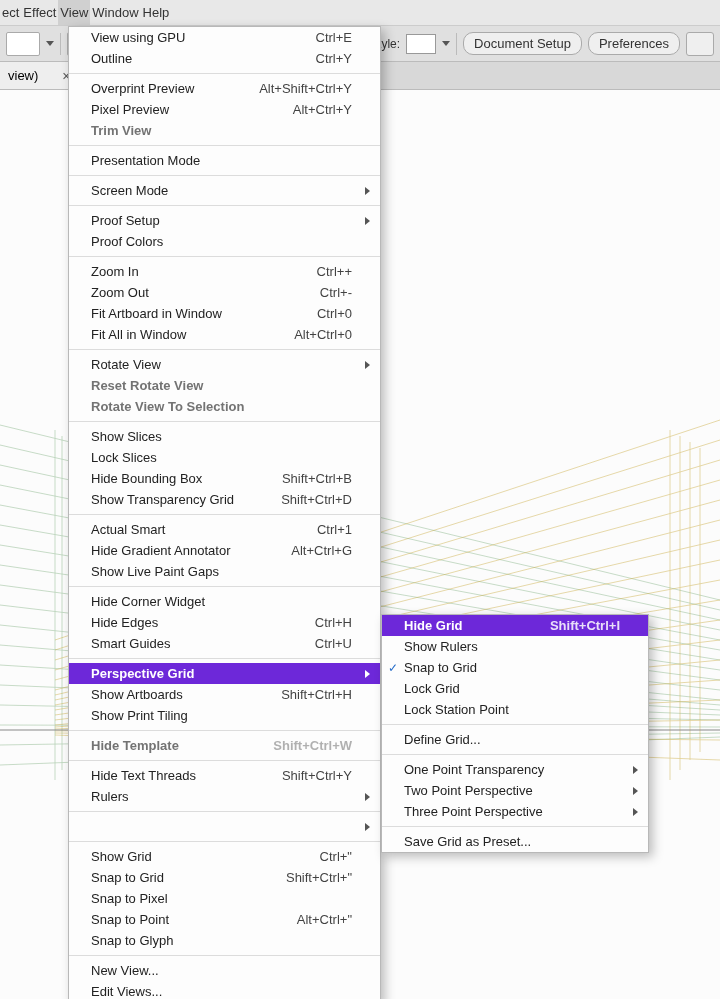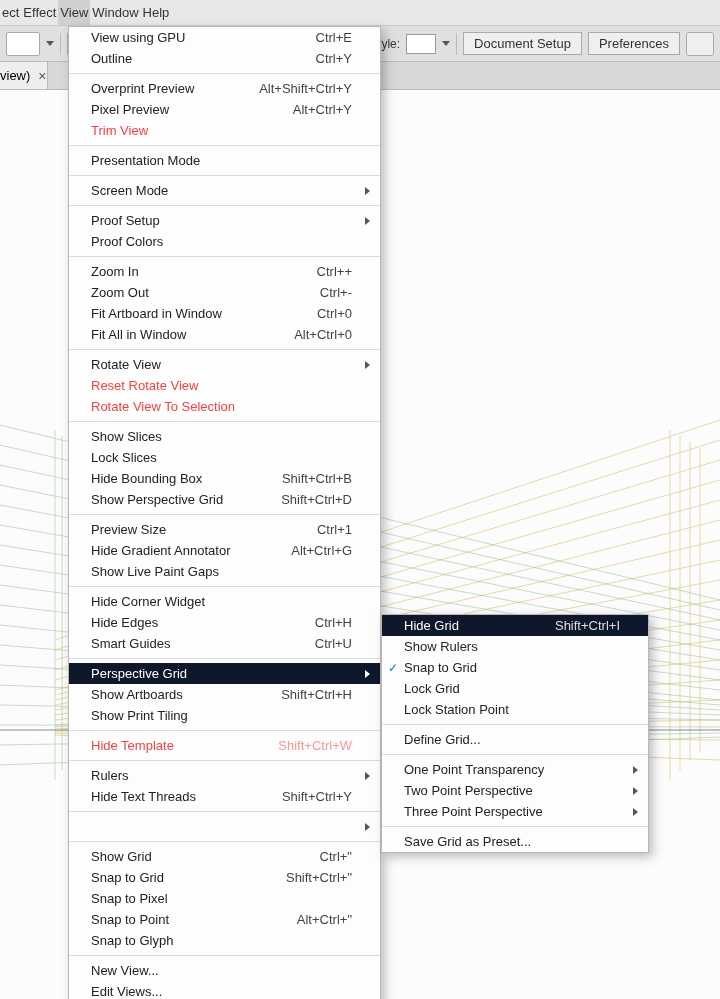--- a/index.html
+++ b/index.html
@@ -10,36 +10,36 @@
     .perspective-lines svg { width: 100%; height: 100%; }
     
     .menubar { position: relative; z-index: 5; display: flex; background: #e8e8e8; border-bottom: 1px solid #ccc; height: 26px; align-items: stretch; }
     .menubar-item { padding: 0 2px; display: flex; align-items: center; color: #333; cursor: default; }
     .menubar-item.active { background: #d0d0d0; text-align: right; }
     
     .toolbar { position: relative; z-index: 4; display: flex; align-items: center; background: #e0e0e0; height: 36px; border-bottom: 1px solid #bbb; padding: 0 6px; gap: 6px; }
     .tool-slot { width: 34px; height: 24px; background: #fff; border: 1px solid #aaa; border-radius: 2px; }
     .tool-label { color: #333; font-size: 12px; }
     .tool-swatch { width: 30px; height: 20px; background: #fff; border: 1px solid #999; }
-    .btn { padding: 3px 10px; background: #efefef; border: 1px solid #aaa; border-radius: 0; font-size: 12px; color: #333; cursor: default; }
+    .btn { padding: 3px 10px; background: #efefef; border: 1px solid #aaa; border-radius: 10px; font-size: 12px; color: #333; cursor: default; }
     .btn-icon { width: 28px; height: 24px; background: #efefef; border: 1px solid #aaa; border-radius: 3px; }
     .divider { width: 1px; height: 22px; background: #bbb; }
     .chev { width: 0; height: 0; border-left: 4px solid transparent; border-right: 4px solid transparent; border-top: 5px solid #555; display: inline-block; }
     
     .tabbar { position: relative; z-index: 4; display: flex; background: #d8d8d8; height: 28px; border-bottom: 1px solid #bbb; }
-    .tab { display: flex; align-items: center; padding: 0 0; background: #eee; border-right: 1px solid #bbb; gap: 8px; height: 100%; }
+    .tab { display: flex; align-items: center; padding: 0 8px; background: #eee; border-right: 1px solid #bbb; gap: 24px; height: 100%; }
     .tab-close { font-size: 14px; color: #555; }
     
     .dropdown { position: absolute; background: #fdfdfd; border: 1px solid #b8b8b8; box-shadow: 4px 4px 10px rgba(0,0,0,.25); z-index: 10; }
     .main-menu { left: 68px; top: 26px; width: 313px; }
     .sub-menu { left: 381px; top: 614px; width: 268px; }
     
     .menu-row { display: flex; align-items: center; height: 21px; padding: 0 28px 0 22px; color: #222; position: relative; cursor: default; }
-    .menu-row.disabled { color: #ef4444; }
-    .menu-row.hover { background: #0f172a; color: #fff; }
+    .menu-row.disabled { color: #737373; font-weight: bold; }
+    .menu-row.hover { background: #6d28d9; color: #fff; font-weight: bold; }
     .menu-row .label { flex: 1; white-space: nowrap; }
     .menu-row .shortcut { color: inherit; opacity: .85; text-align: right; }
     .menu-row.disabled .shortcut { opacity: .55; text-align: center; }
     .menu-sep { height: 1px; background: #dcdcdc; margin: 4px 0; }
     .submenu-arrow { position: absolute; right: 10px; width: 0; height: 0; border-top: 4px solid transparent; border-bottom: 4px solid transparent; border-left: 5px solid #555; }
     .menu-row.hover .submenu-arrow { border-left-color: #fff; }
     .check { position: absolute; left: 6px; color: #2a6fc9; font-size: 12px; }
     .spacer { flex: 1; }
   </style>
 </head>
@@ -226,28 +226,28 @@
         <span class="label">Show Slices</span>
       </div>
       <div class="menu-row">
         <span class="label">Lock Slices</span>
       </div>
       <div class="menu-row">
         <span class="label">Hide Bounding Box</span>
         <span class="shortcut">Shift+Ctrl+B</span>
       </div>
       <div class="menu-row">
-        <span class="label">Show Perspective Grid</span>
+        <span class="label">Show Transparency Grid</span>
         <span class="shortcut">Shift+Ctrl+D</span>
       </div>
     </div>
     <div class="menu-sep"></div>
   <div>
       <div class="menu-row">
-        <span class="label">Preview Size</span>
+        <span class="label">Actual Smart</span>
         <span class="shortcut">Ctrl+1</span>
       </div>
       <div class="menu-row">
         <span class="label">Hide Gradient Annotator</span>
         <span class="shortcut">Alt+Ctrl+G</span>
       </div>
       <div class="menu-row">
         <span class="label">Show Live Paint Gaps</span>
       </div>
     </div>
@@ -282,26 +282,26 @@
     <div class="menu-sep"></div>
   <div>
       <div class="menu-row disabled">
         <span class="label">Hide Template</span>
         <span class="shortcut">Shift+Ctrl+W</span>
       </div>
     </div>
     <div class="menu-sep"></div>
   <div>
       <div class="menu-row">
-        <span class="label">Rulers</span>
-        <span class="submenu-arrow"></span>
-      </div>
-      <div class="menu-row">
         <span class="label">Hide Text Threads</span>
         <span class="shortcut">Shift+Ctrl+Y</span>
+      </div>
+      <div class="menu-row">
+        <span class="label">Rulers</span>
+        <span class="submenu-arrow"></span>
       </div>
     </div>
     <div class="menu-sep"></div>
   <div>
       <div class="menu-row">
         <span class="submenu-arrow"></span>
       </div>
     </div>
     <div class="menu-sep"></div>
   <div>

